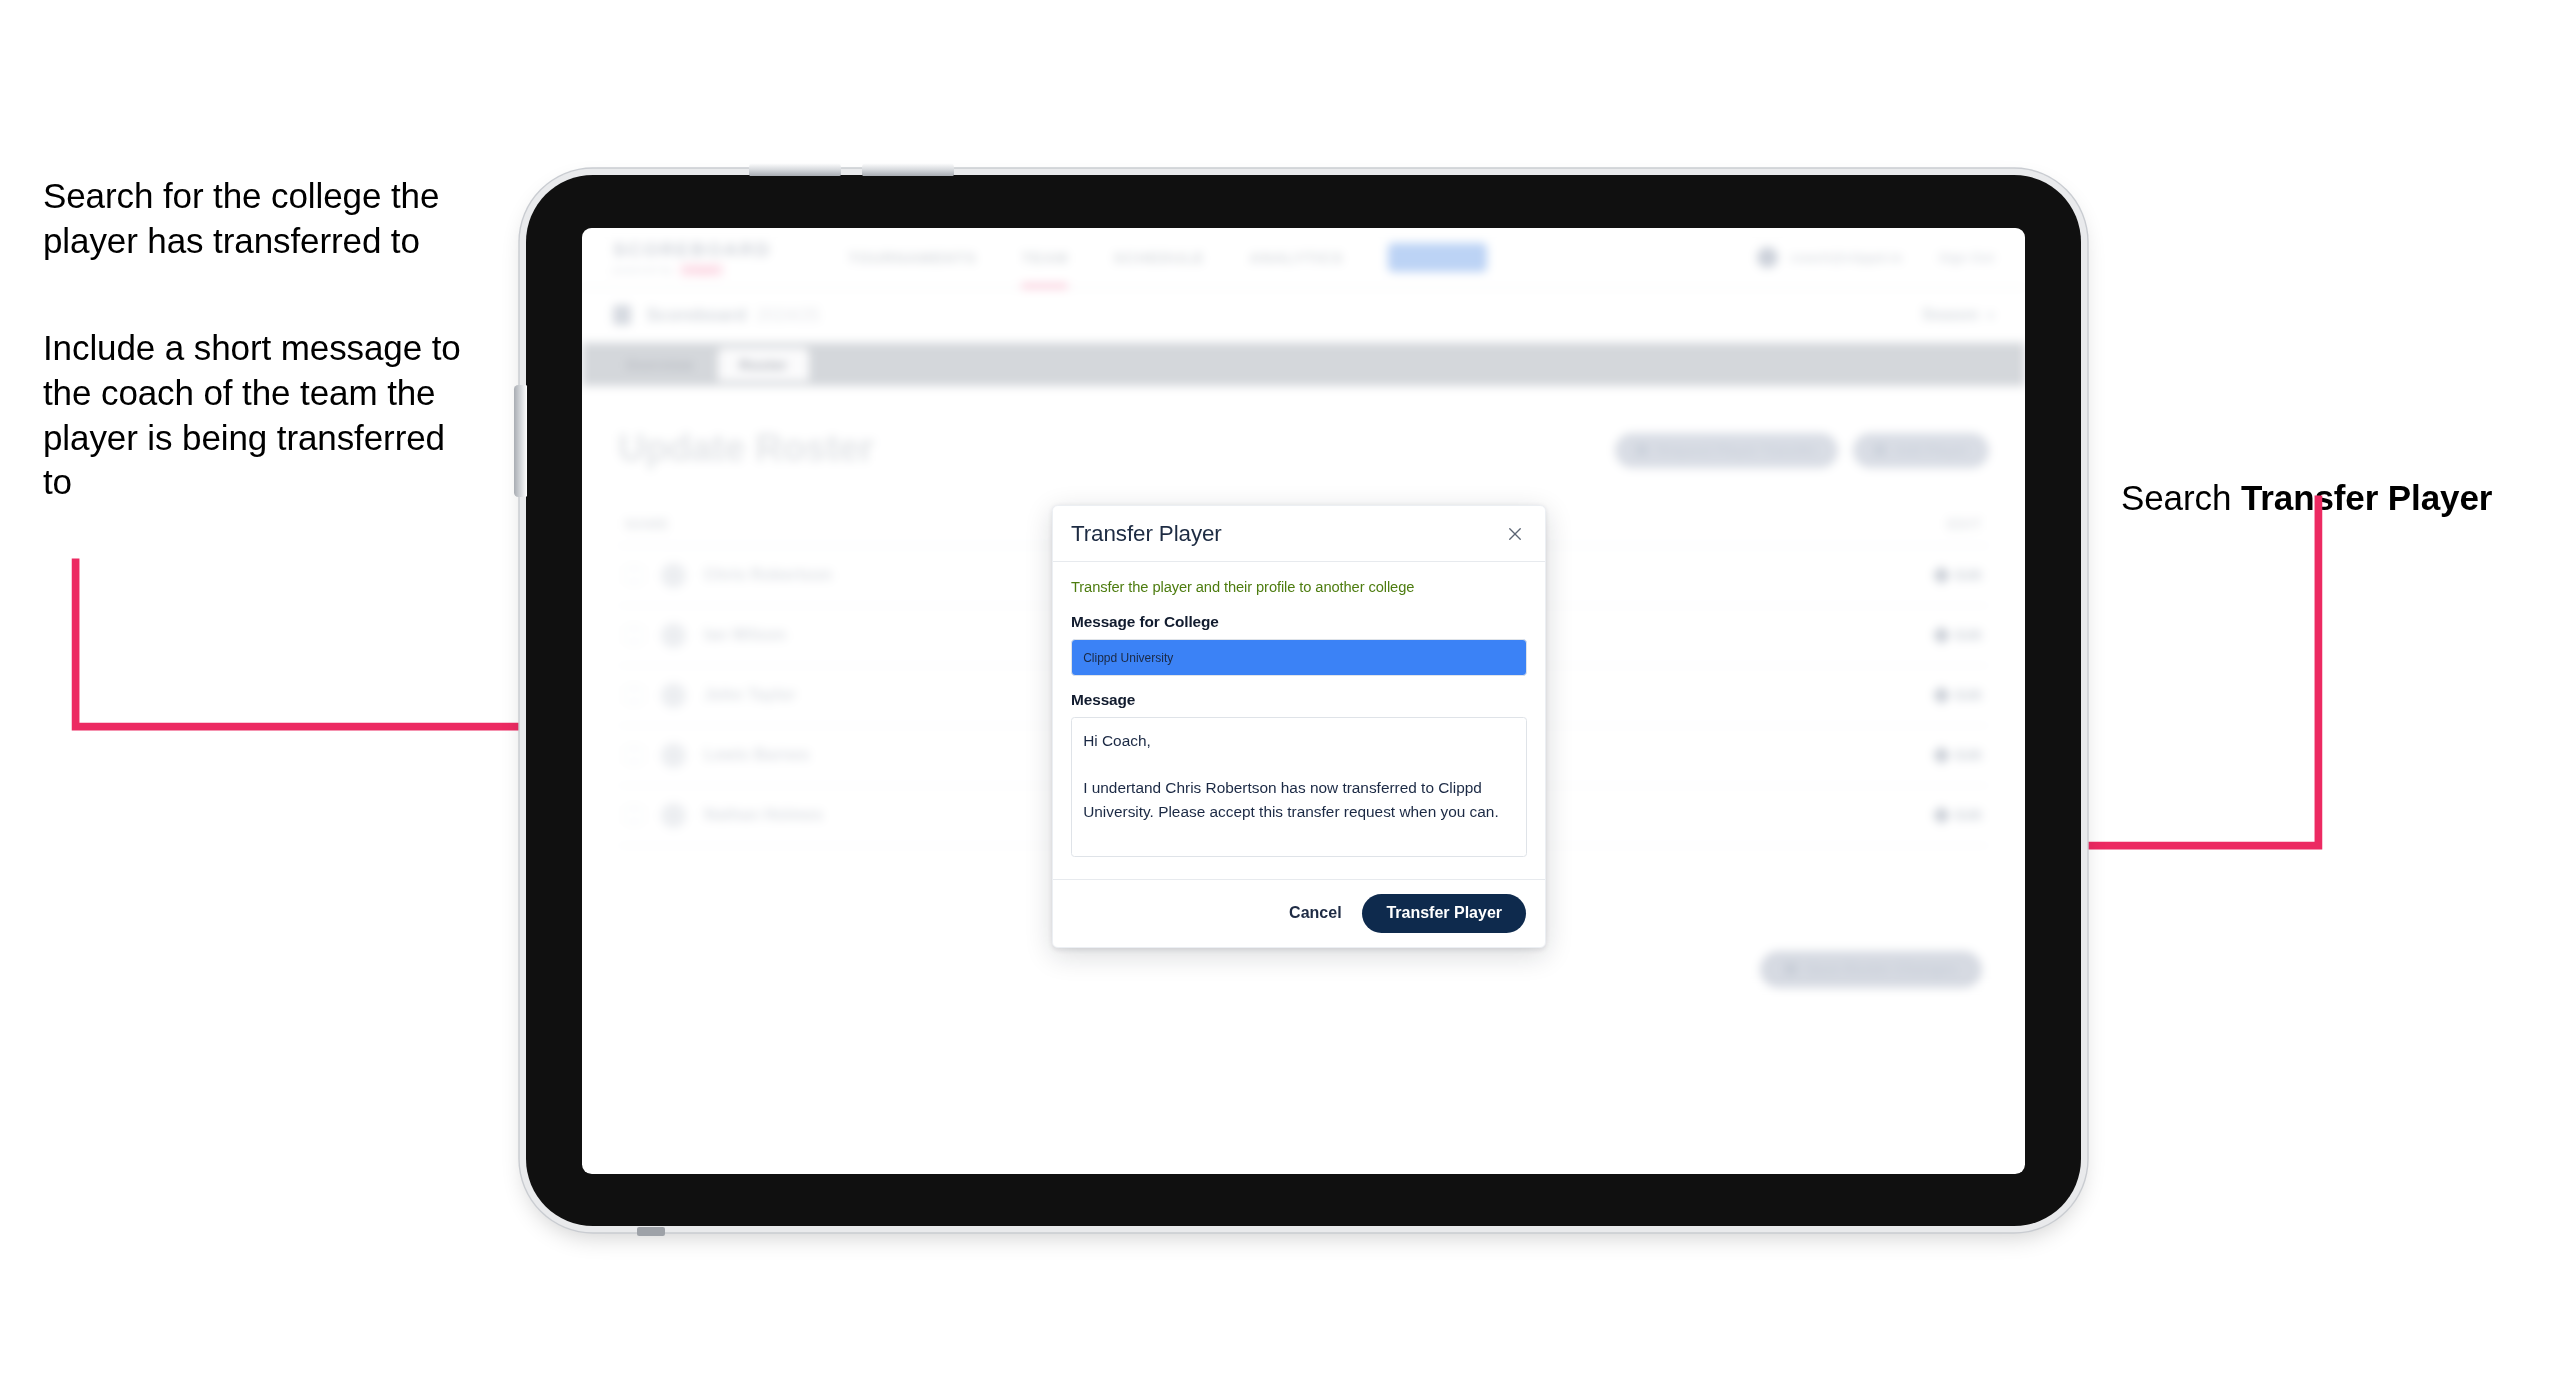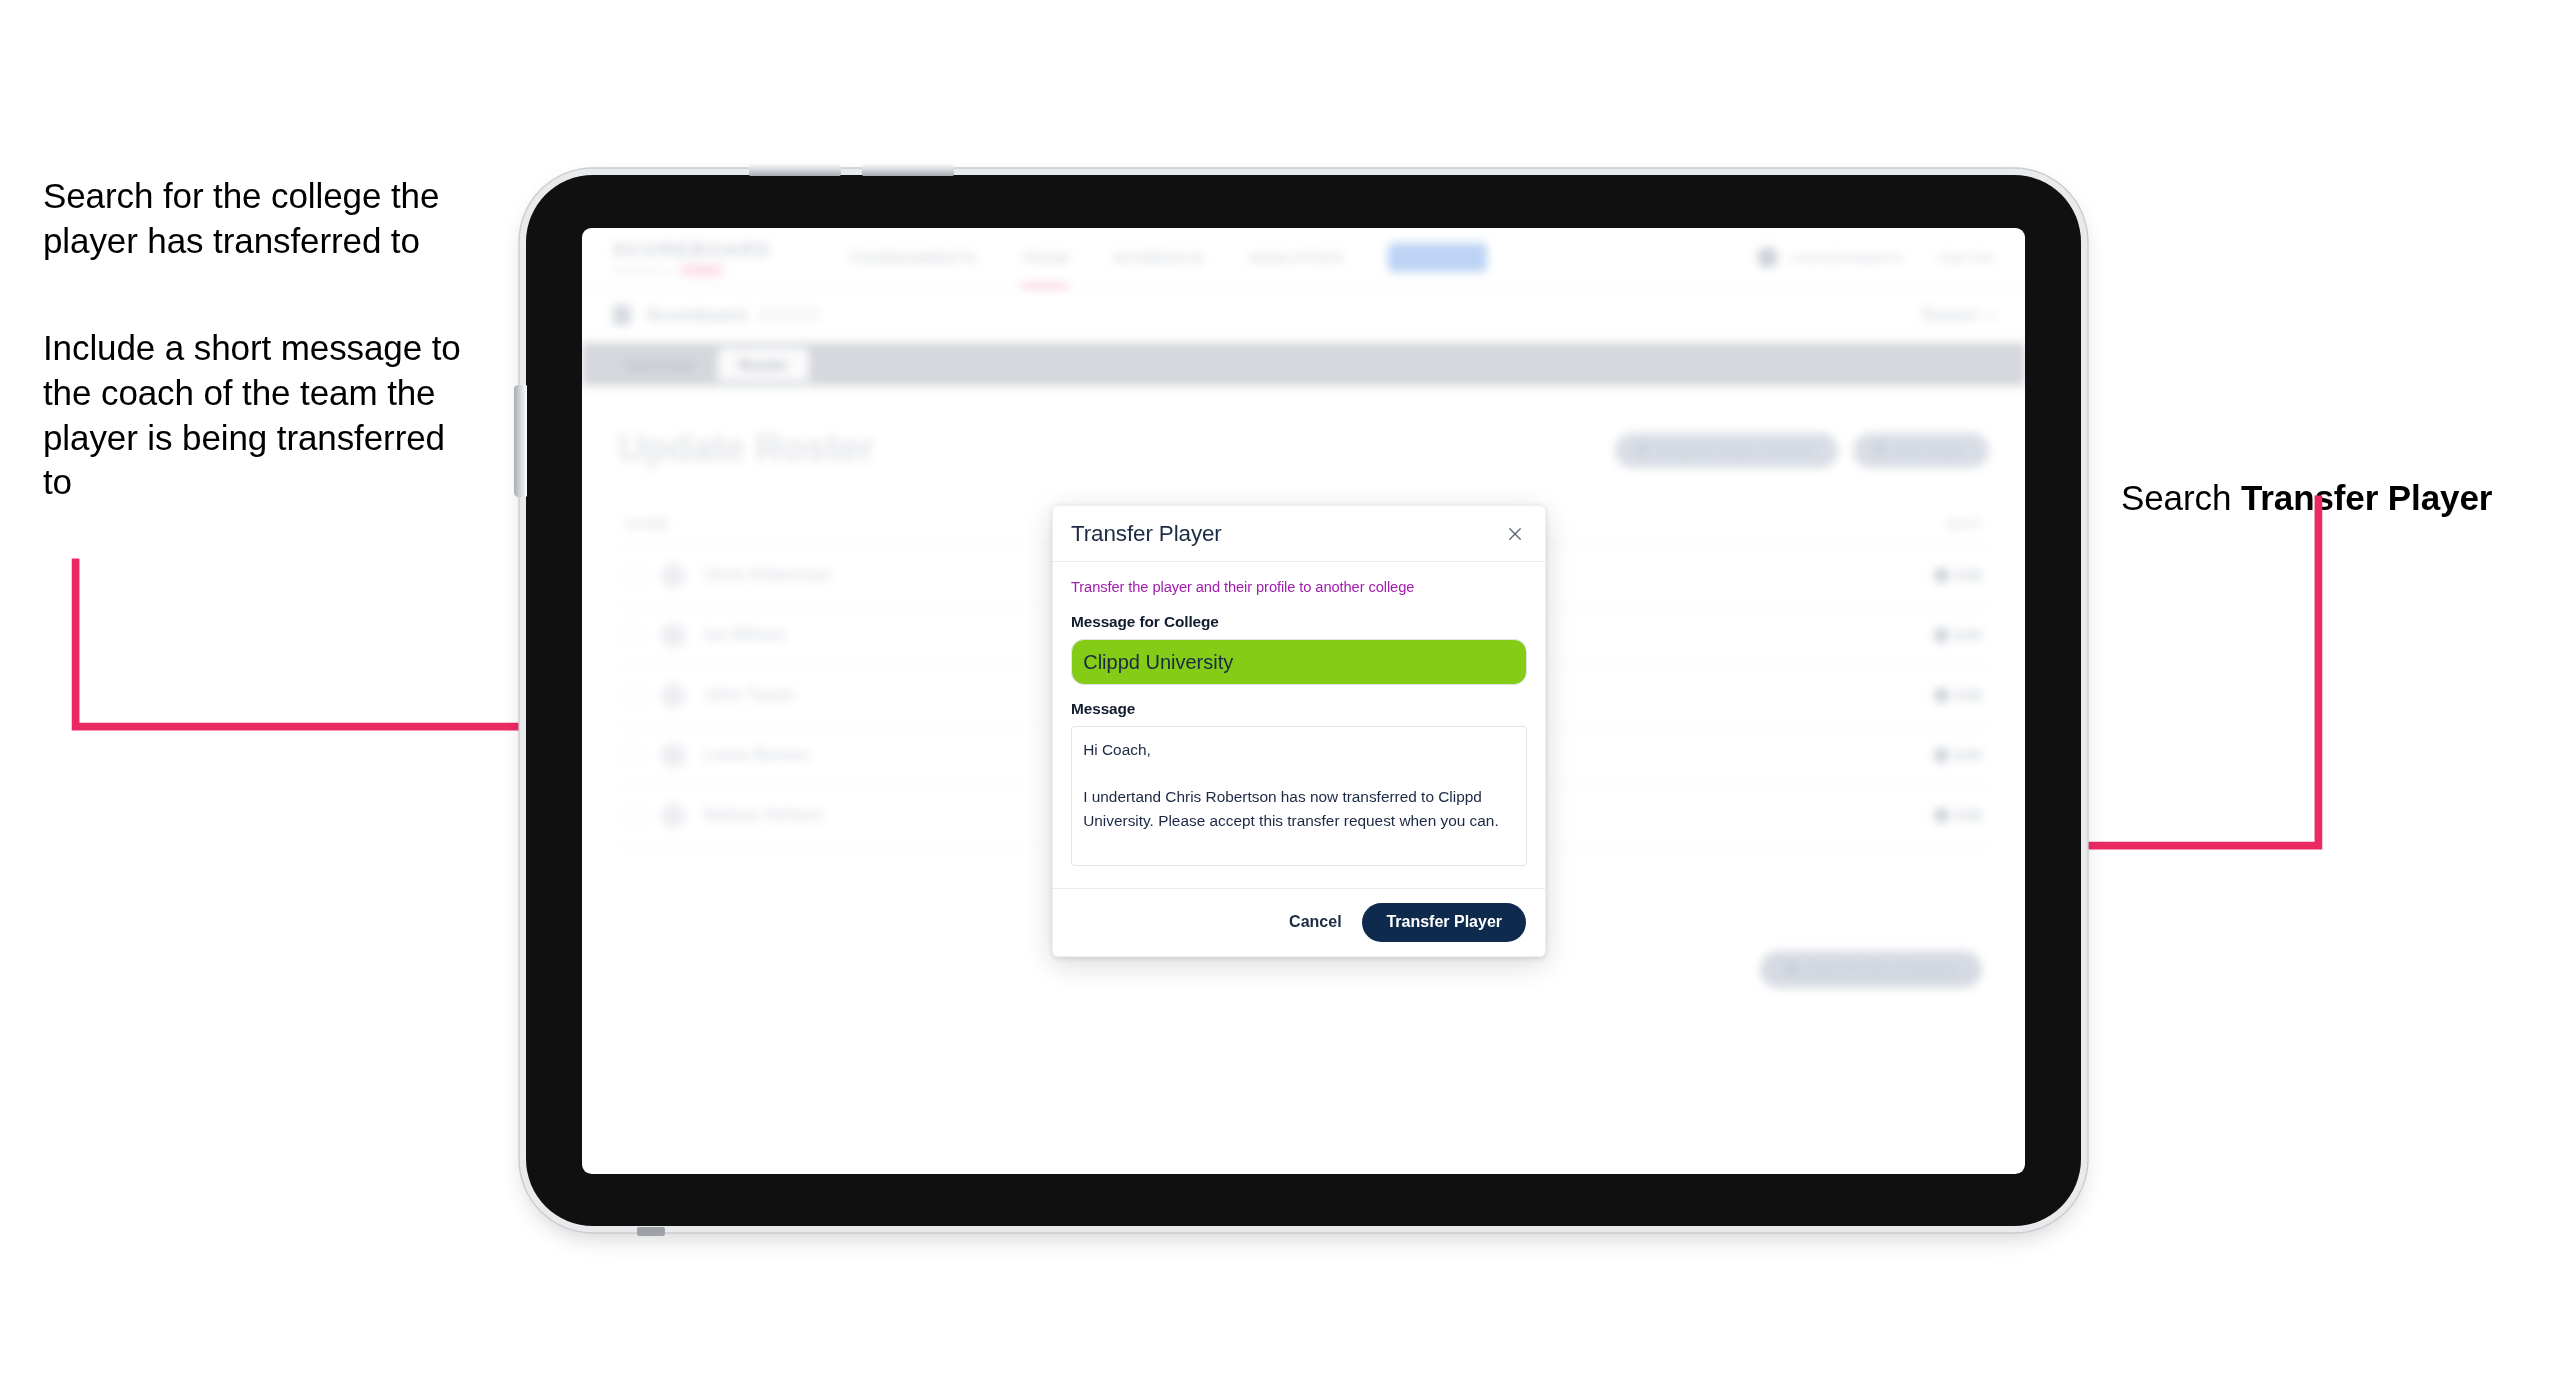--- a/index.html
+++ b/index.html
@@ -200,31 +200,31 @@
   .modal-title {
     font-size: 22.4px; font-weight: 500; color:#1d2b42; letter-spacing:-0.1px;
   }
   .modal-close {
     margin-left:auto; width:24px; height:24px;
     display:flex; align-items:center; justify-content:center;
     cursor: pointer;
   }
   .modal-body { padding: 17px 18px 19.6px 18px; }
   .modal-desc {
-    font-size: 14.7px; color:#a21caf; margin-bottom: 18px; letter-spacing:-0.1px;
+    font-size: 14.7px; color:#4d7c0f; margin-bottom: 18px; letter-spacing:-0.1px;
   }
   .field-label {
     font-size: 15.4px; font-weight: 700; color:#111b2e;
     margin-bottom: 7.7px; letter-spacing:-0.1px;
   }
   .text-input {
-    width: 100%; border: 0.7px solid #dfe3e8; border-radius: 13px;
-    padding: 10.5px 11.2px; font-size: 20px; color:#1b2944;
+    width: 100%; border: 0.7px solid #dfe3e8; border-radius: 4px;
+    padding: 10.5px 11.2px; font-size: 12px; color:#1b2944;
     font-family: "Liberation Sans", sans-serif;
-    background:#84cc16; outline:none;
+    background:#3b82f6; outline:none;
   }
   .field-gap { height: 15.4px; }
   .textarea {
     width: 100%; height: 140px; border:0.7px solid #dfe3e8; border-radius:3.5px;
     padding: 10.5px 11.2px; font-size: 15.4px; color:#1b2944; line-height: 1.55;
     font-family: "Liberation Sans", sans-serif; resize:none; outline:none;
     background:#fff; white-space: pre-wrap; overflow: hidden;
   }
   .modal-footer {
     display:flex; align-items:center; justify-content:flex-end; gap: 18px;

